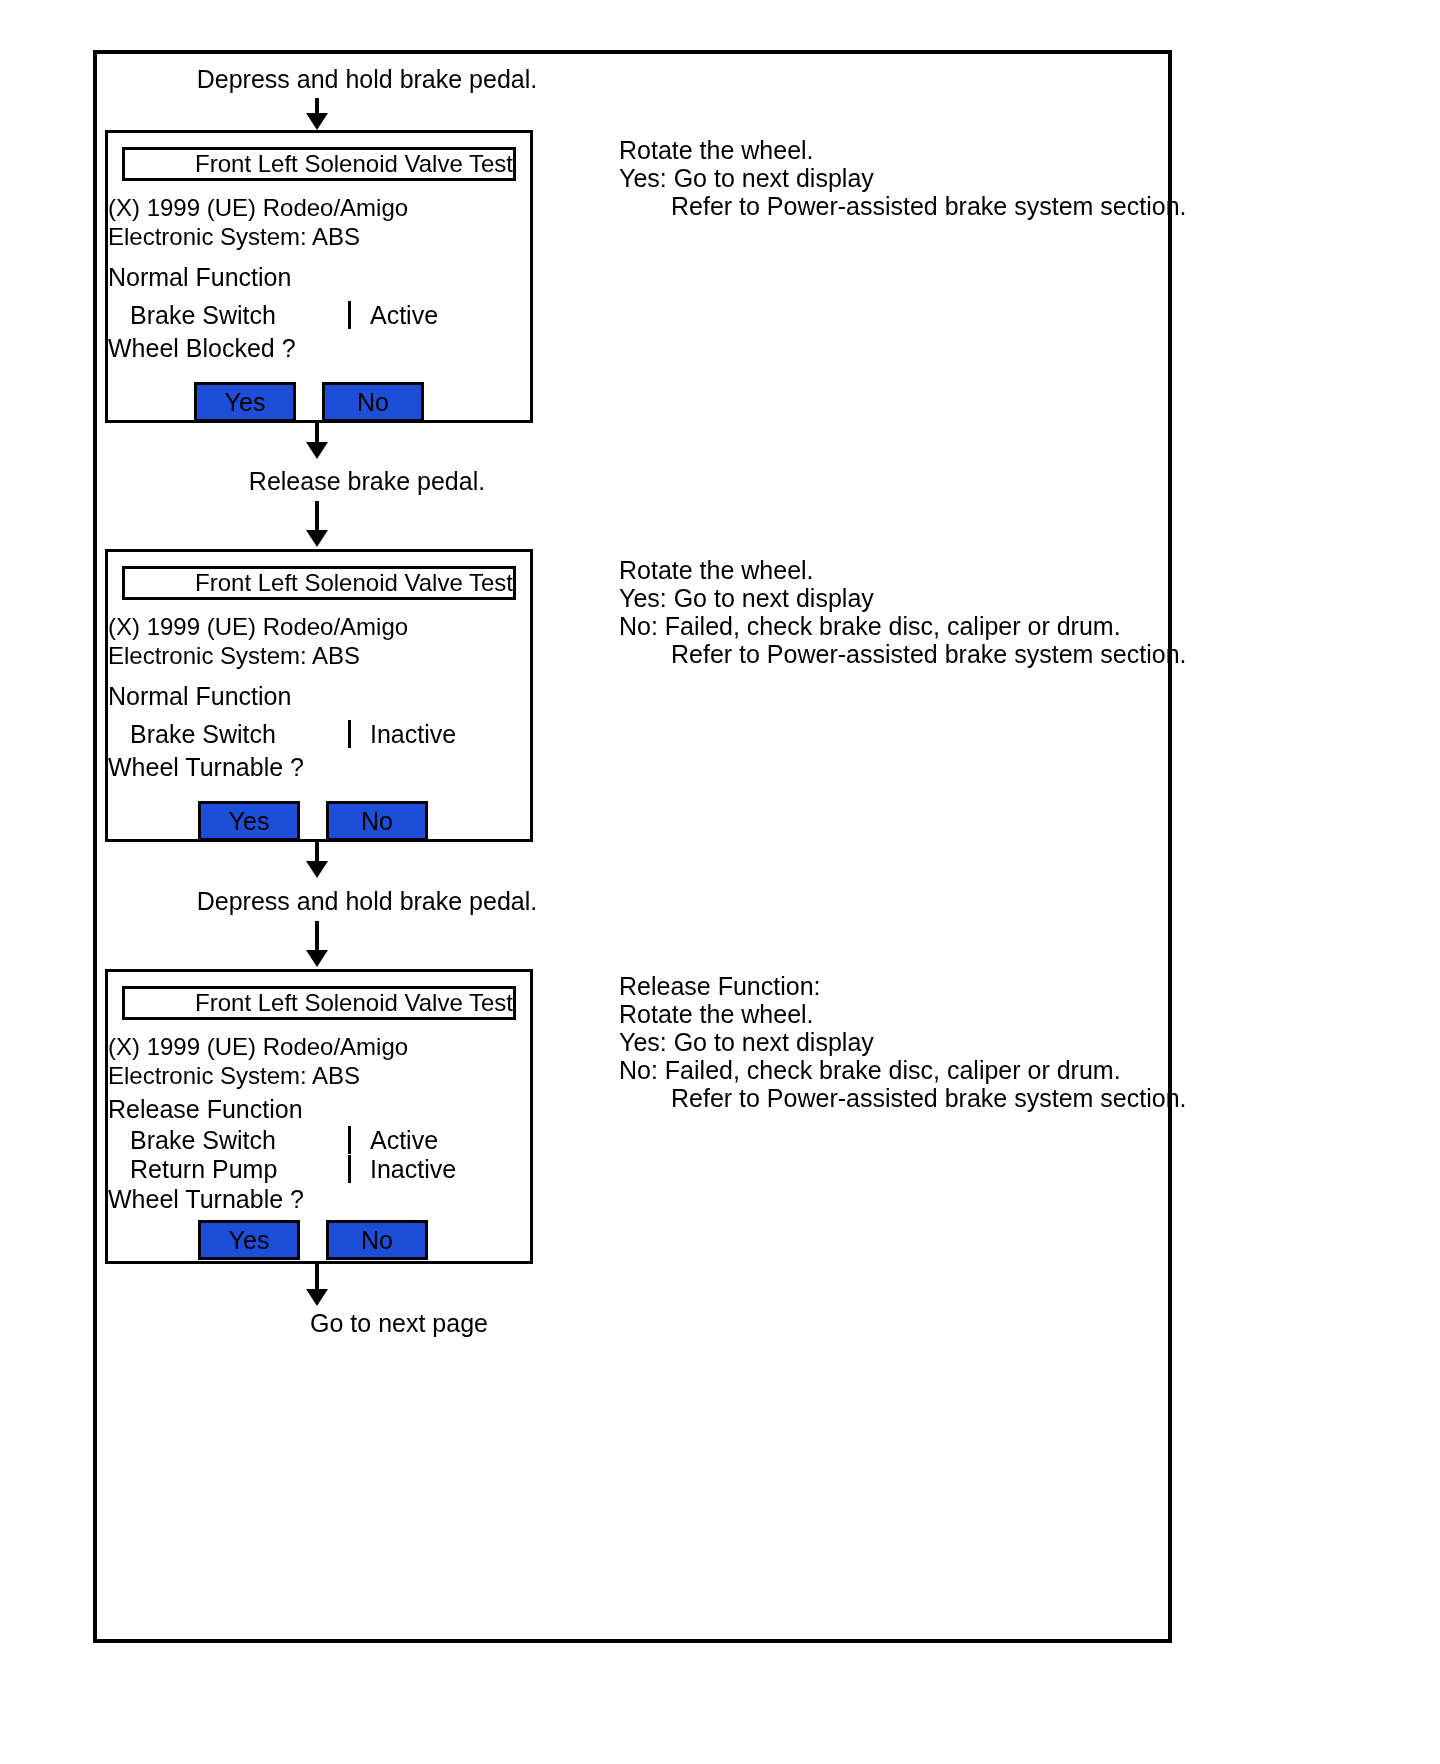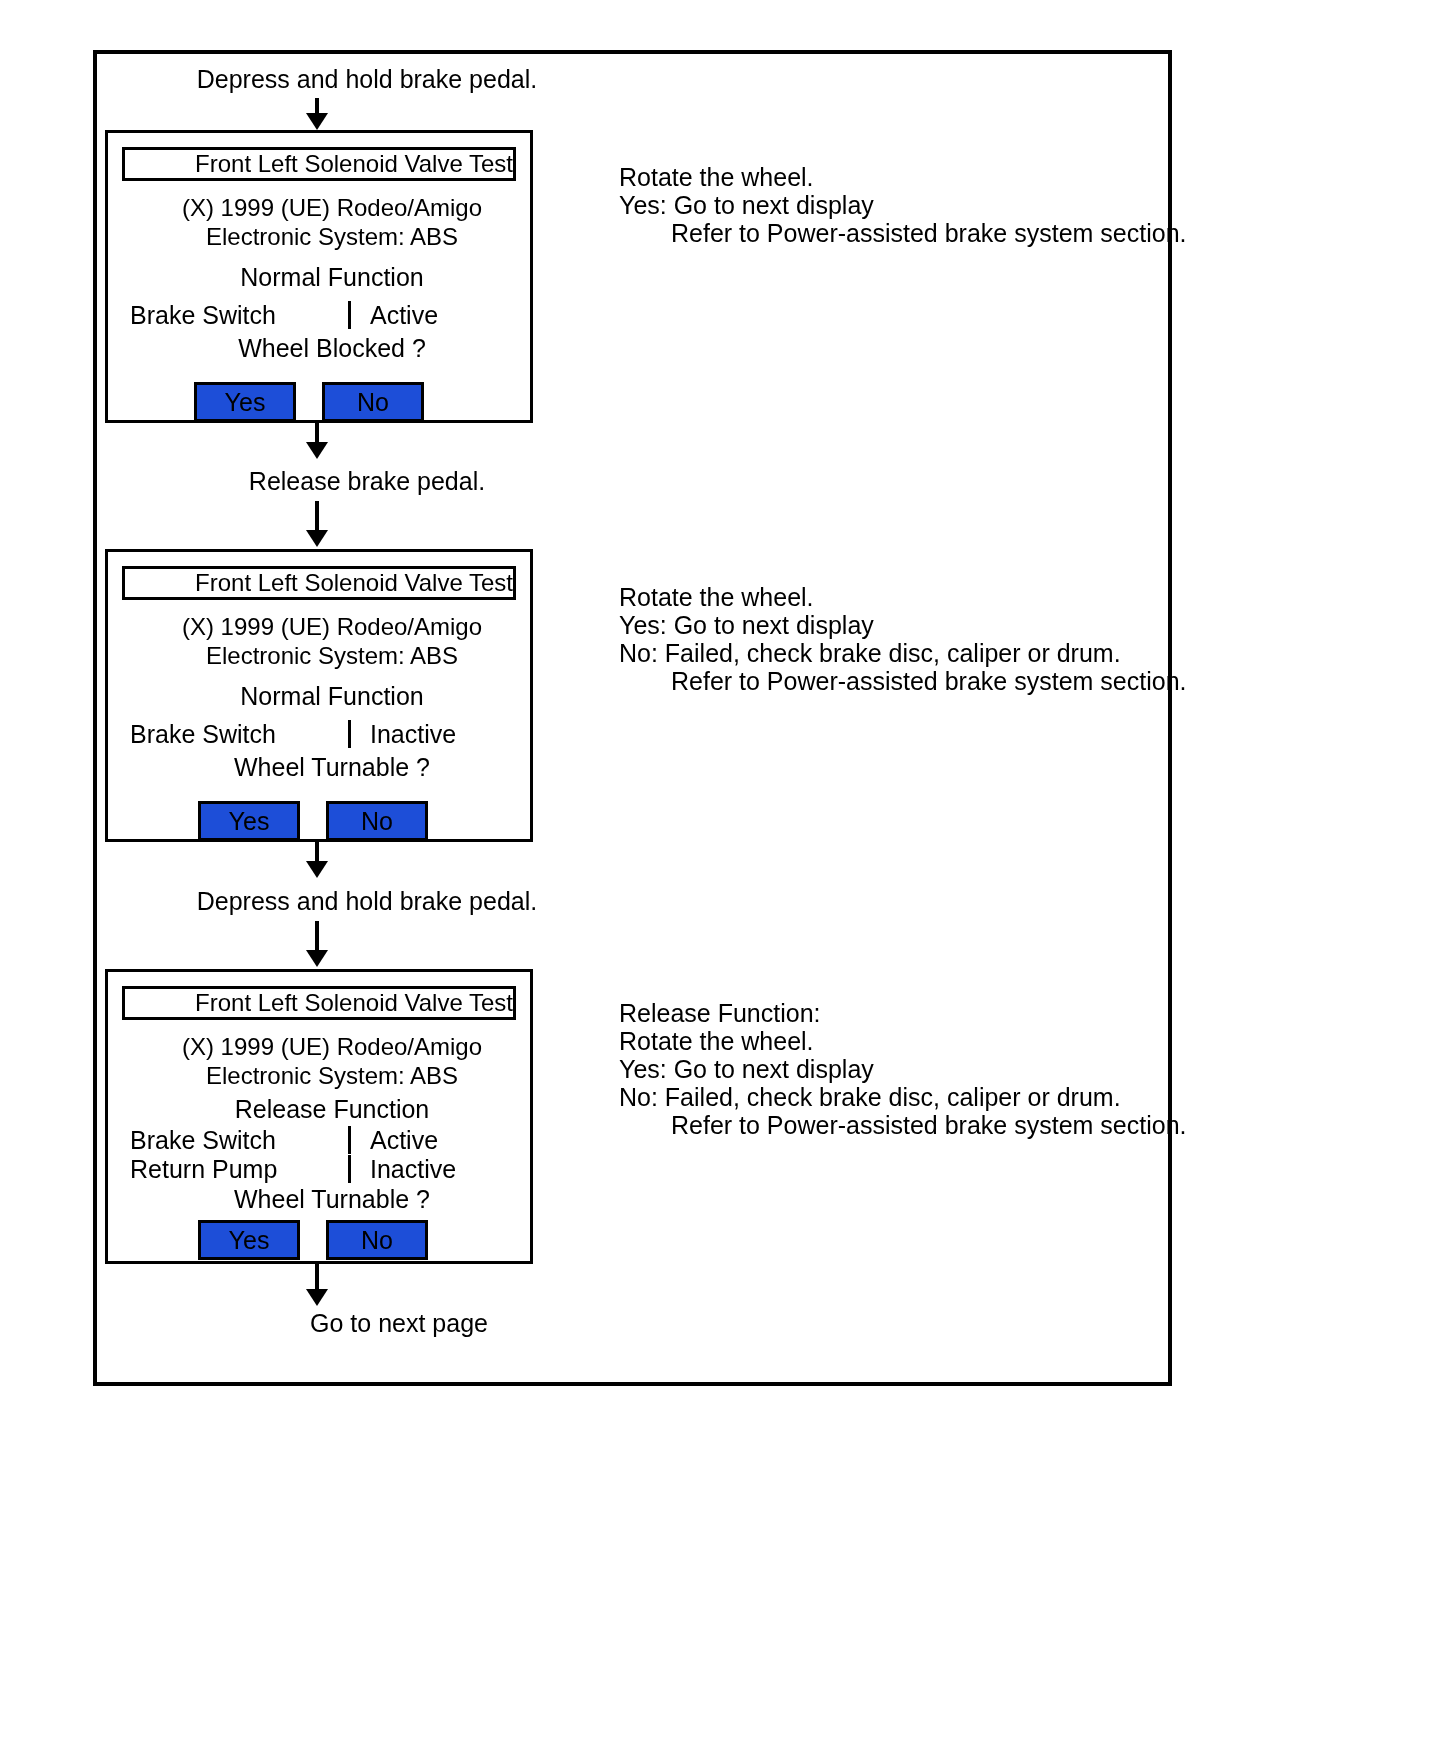--- a/index.html
+++ b/index.html
@@ -15,21 +15,21 @@
     position: relative;
     overflow: hidden;
   }
 
   
   .page-frame {
     position: absolute;
     left: 93px;
     top: 50px;
     width: 1079px;
-    height: 1336px;
+    height: 1593px;
     border: 4px solid #000;
     box-sizing: border-box;
   }
 
   
   .flow-col {
     position: absolute;
     left: 0px;
     top: 0px;
     width: 540px;
@@ -85,25 +85,23 @@
     box-sizing: border-box;
     text-align: right;
     font-size: 24px;
     line-height: 28px;
     white-space: nowrap;
   }
   .dline {
     position: absolute;
     left: 0;
     right: 0;
-    text-align: center;
     font-size: 25px;
     line-height: 30px;
     white-space: nowrap;
-    margin-left: 26px;
   }
   .dline.sub {
     font-size: 24px;
   }
 
   
   .status-row {
     position: absolute;
     left: 0;
     right: 0;
@@ -145,21 +143,20 @@
     height: 40px;
     white-space: nowrap;
   }
 
   
   .note {
     position: absolute;
     font-size: 25px;
     line-height: 28px;
     white-space: nowrap;
-    margin-top: 27px;
   }
   .note .nl {
     display: block;
   }
   .note .nl.indent {
     padding-left: 52px;
   }
 </style>
 </head>
 <body>

